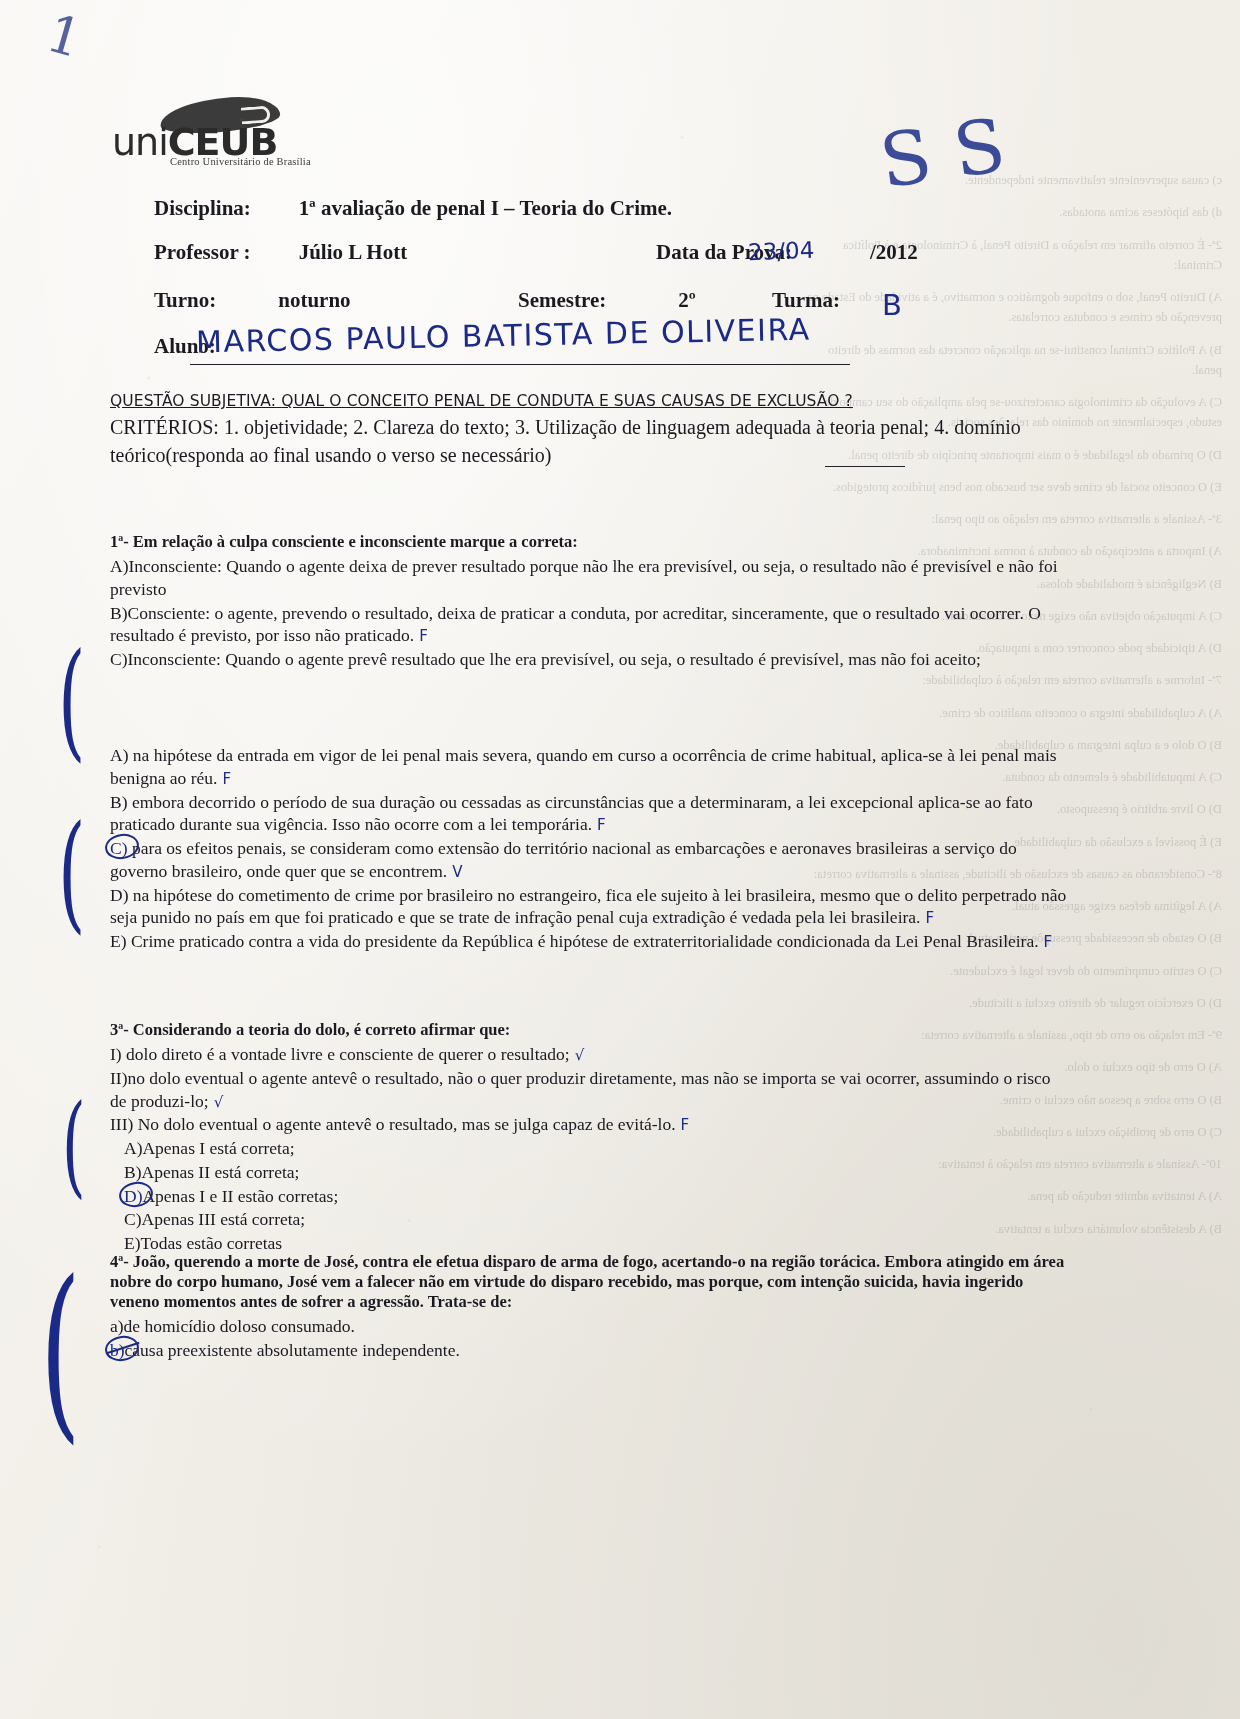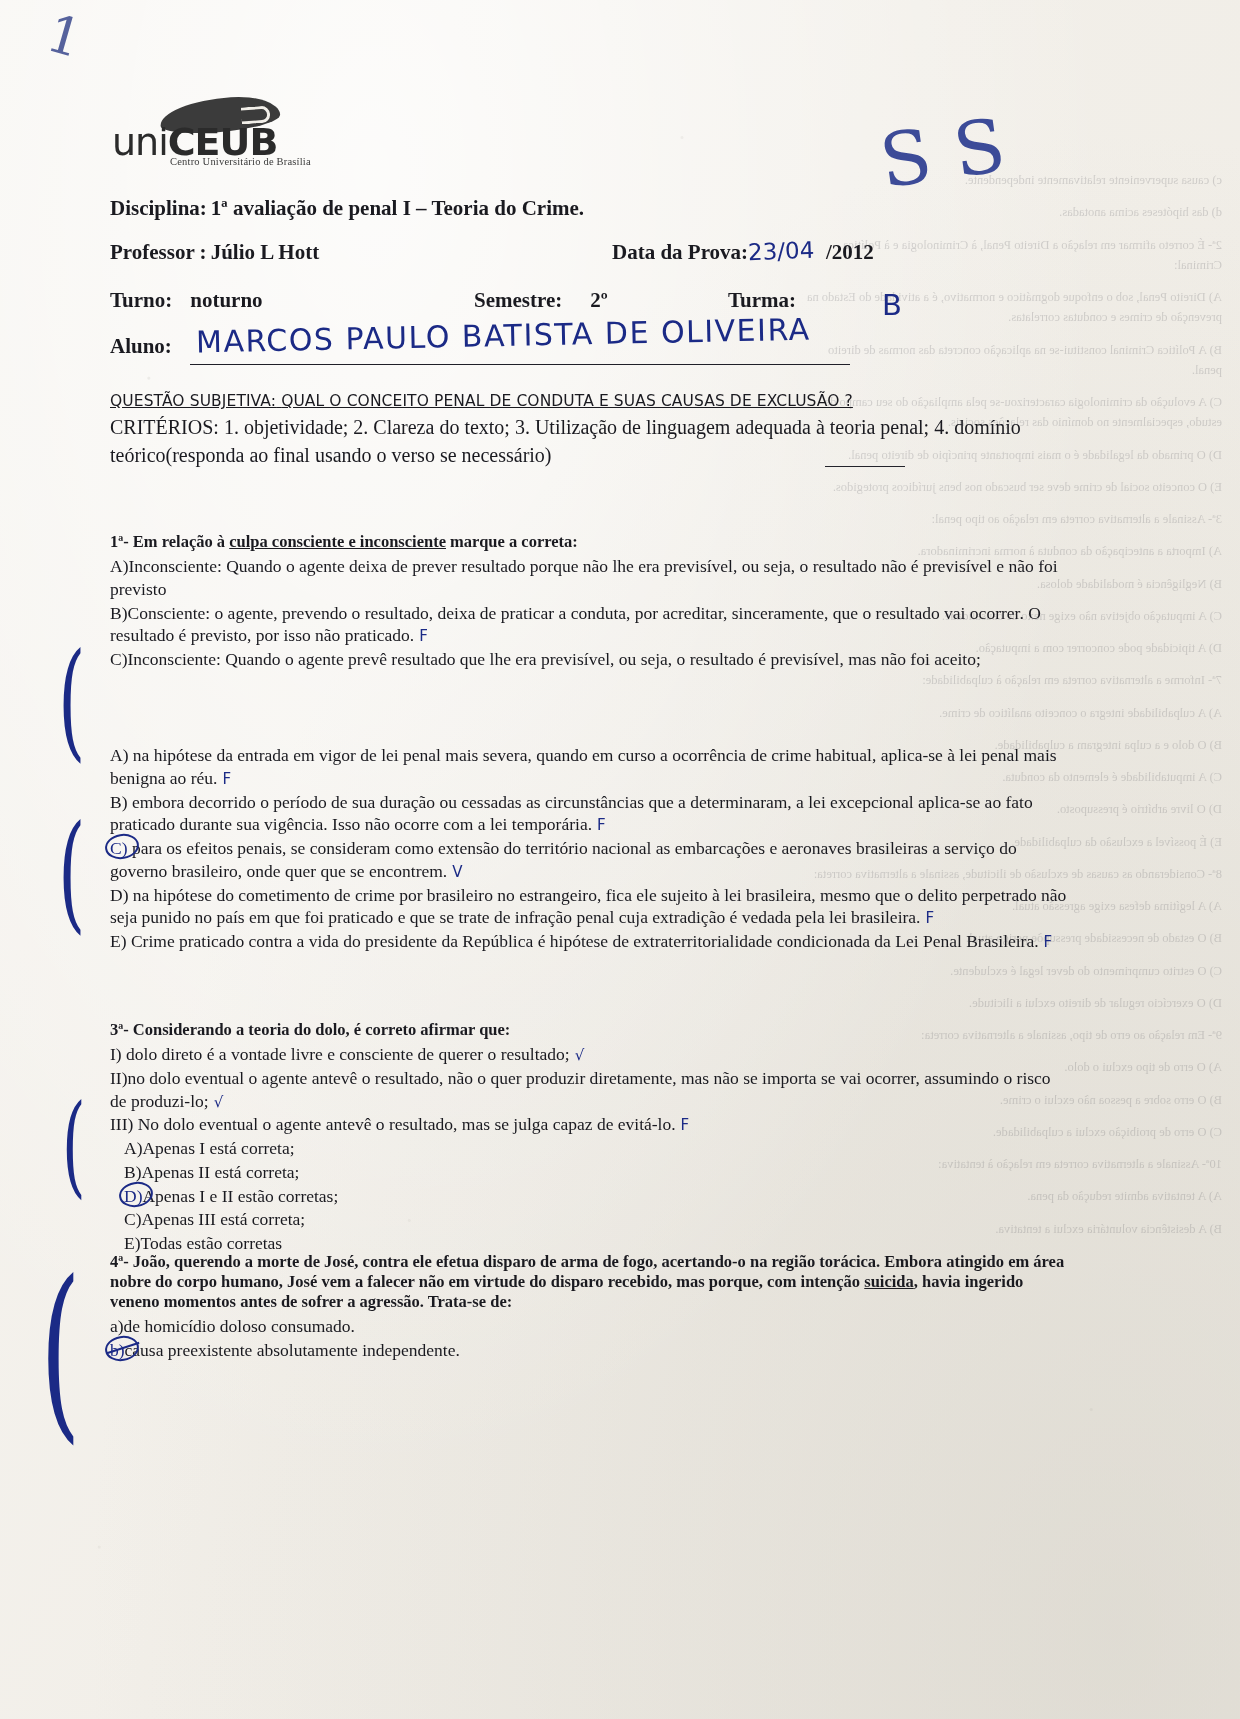--- a/index.html
+++ b/index.html
@@ -81,21 +81,21 @@
     opacity:.85;
   }
   .hand-corner {
     position:absolute; left:48px; top:6px;
     font-family:"DejaVu Serif", serif;
     font-size:52px; color:#20307f; opacity:.75;
     transform:rotate(16deg);
   }
 
   .line { position:absolute; }
-  .lbl { font-weight:bold; font-size:21px; }
+  .lbl { font-weight:bold; font-size:21px;margin-left:44px; }
   .hw-name {
     position:absolute; left:196px; top:318px;
     font-size:30px; letter-spacing:1.5px;
     color:#1b2a86; font-family:"DejaVu Sans", sans-serif;
     transform:rotate(-1.2deg);
   }
   .nameline {
     position:absolute; left:190px; top:364px; width:660px;
     border-bottom:1.6px solid #1f1f28;
   }
@@ -130,21 +130,21 @@
     position:absolute; left:112px; top:486px;
     font-size:15.5px;
   }
   .objnote b { font-weight:bold; }
 
   
   .q-block { position:absolute; width:960px; left:110px; }
   .q-head {
     font-weight:bold; font-size:16.5px; margin-bottom:3px;
   }
-  .u { text-decoration:underline; }
+  .u { }
   .q-body { font-size:17.5px; line-height:1.30; }
   .q-body .opt { margin-bottom:1px; }
   .mark {
     font-family:"DejaVu Sans", sans-serif;
     color:#1b2a86; font-size:15px; padding-left:5px;
   }
 
   
   .circ {
     position:relative; display:inline-block;

